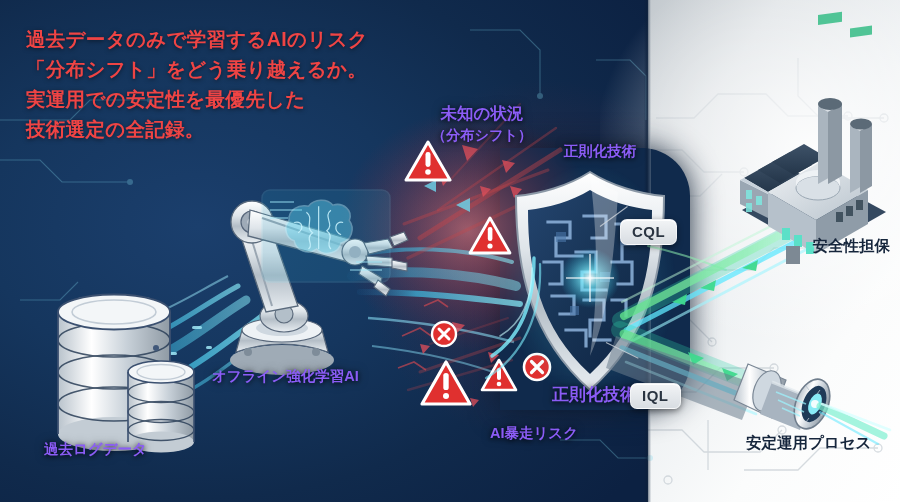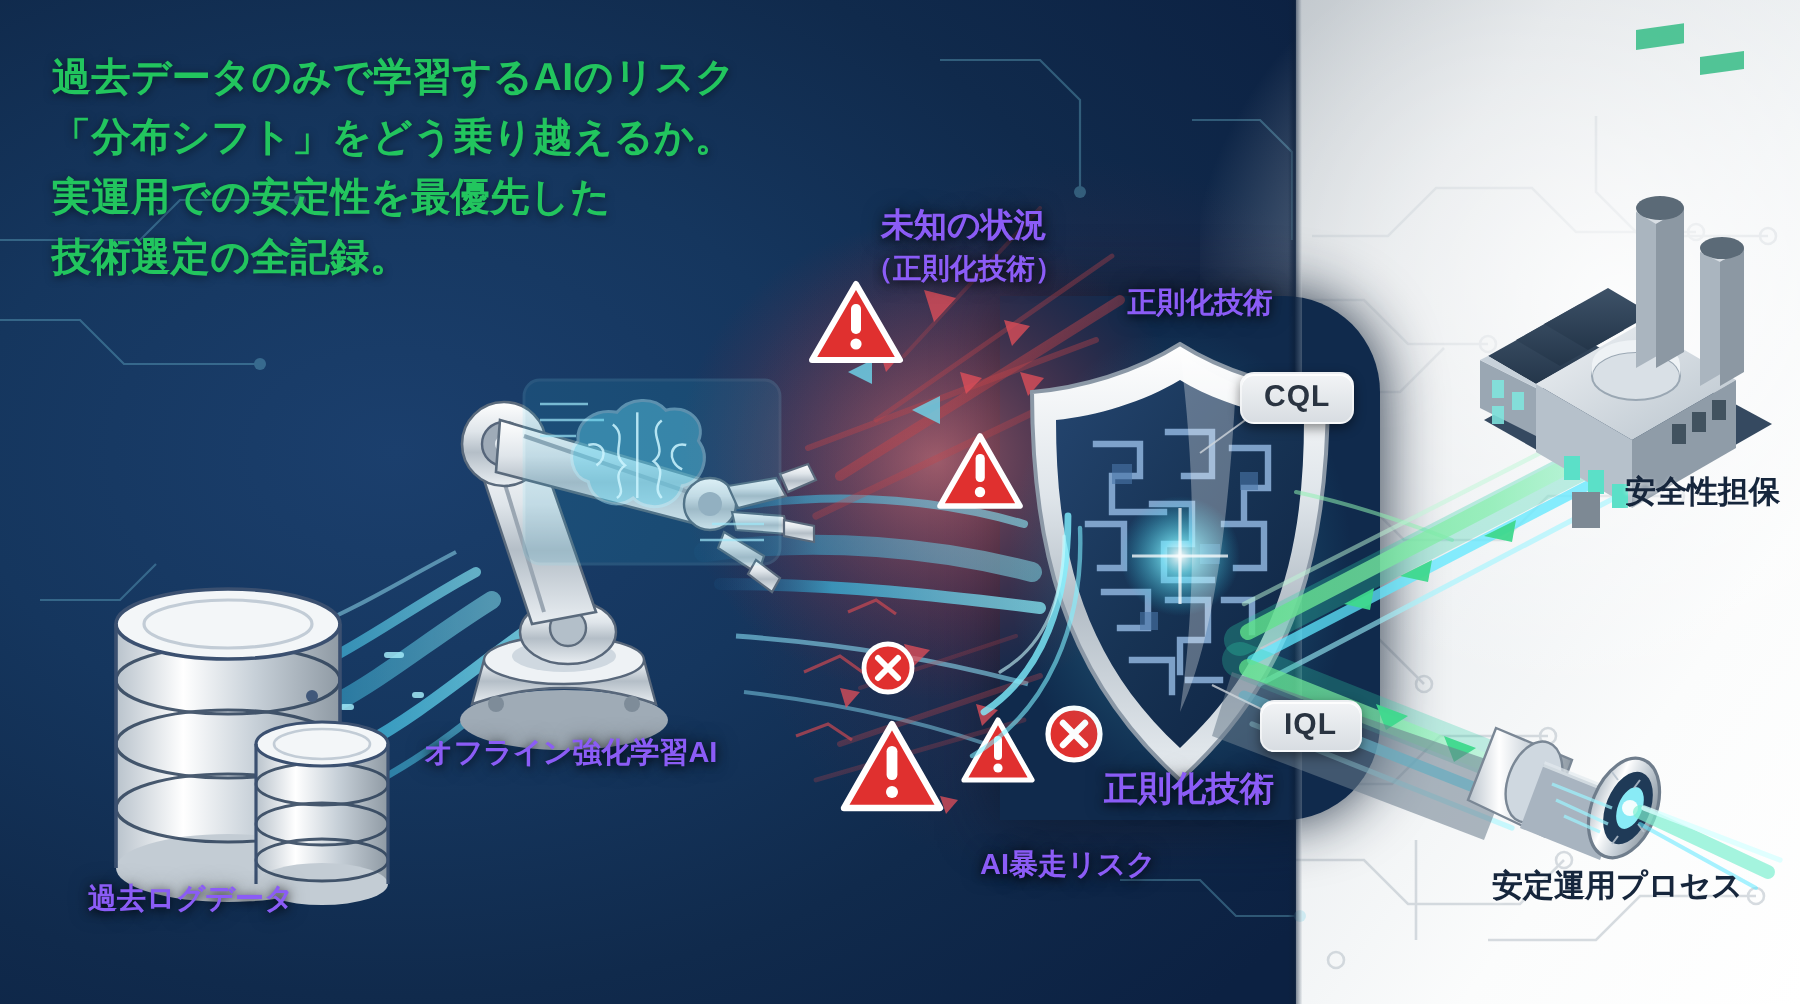--- a/index.html
+++ b/index.html
@@ -37,21 +37,21 @@
   .divider{
     position:absolute;left:644px;top:0;width:7px;height:502px;
     background:linear-gradient(90deg,rgba(10,28,52,0) 0%,rgba(12,30,56,.65) 45%,rgba(210,216,220,.25) 100%);
   }
   
   .circuit{position:absolute;left:648px;top:0;width:252px;height:502px;opacity:.55;}
   .circuit-left{position:absolute;left:0;top:0;width:660px;height:502px;opacity:.30;}
   
   .headline{
     position:absolute;left:26px;top:24px;width:420px;
-    color:#22c55e;font-weight:700;font-size:19.5px;line-height:30px;
+    color:#ef4444;font-weight:700;font-size:19.5px;line-height:30px;
     letter-spacing:.3px;
     text-shadow:0 1px 4px rgba(0,0,0,.55);
     white-space:pre-line;
   }
   
   .lbl{position:absolute;font-weight:700;white-space:pre-line;text-align:center;}
   .lbl.light{color:#8b5cf6;text-shadow:0 1px 5px rgba(0,0,0,.75),0 0 10px rgba(0,0,0,.5);}
   .lbl.dark{color:#16263c;text-shadow:0 1px 2px rgba(255,255,255,.55);}
   .lbl .sub{display:block;font-size:.86em;font-weight:700;margin-top:1px;}
 
@@ -65,20 +65,21 @@
   #lbl-stable{left:746px;top:433px;width:160px;font-size:15.5px;text-align:left;}
 
   
   .badge{
     position:absolute;border-radius:7px;
     background:linear-gradient(180deg,#f2f4f6 0%,#d8dde2 100%);
     color:#2a3441;font-size:15px;font-weight:700;letter-spacing:.5px;
     padding:3px 11px 4px;
     box-shadow:0 2px 6px rgba(0,0,0,.45), inset 0 1px 0 rgba(255,255,255,.9);
     border:1px solid rgba(255,255,255,.5);
+    margin-top:33px;
   }
   #badge-cql{left:620px;top:186px;}
   #badge-iql{left:630px;top:350px;}
   .badge-line{position:absolute;background:#cfd6dc;opacity:.8;height:1px;transform-origin:left center;}
   #line-cql{left:600px;top:226px;width:34px;transform:rotate(-36deg);}
   #line-iql{left:606px;top:342px;width:36px;transform:rotate(26deg);}
 </style>
 </head>
 <body>
 
@@ -530,21 +531,21 @@
     </g>
   </svg>
 
   <div class="headline">過去データのみで学習するAIのリスク
 「分布シフト」をどう乗り越えるか。
 実運用での安定性を最優先した
 技術選定の全記録。</div>
 
   <div class="lbl light" id="lbl-unknown">
     <span>未知の状況</span>
-    <span class="sub">（正則化技術）</span>
+    <span class="sub">（分布シフト）</span>
   </div>
 
   <div class="lbl light" id="lbl-runaway">
     <span>AI暴走リスク</span>
   </div>
 
   <div class="lbl light" id="lbl-offrl">オフライン強化学習AI</div>
   <div class="lbl light" id="lbl-logdata">過去ログデータ</div>
   <div class="lbl light" id="lbl-reg-top">正則化技術</div>
   <div class="lbl light" id="lbl-reg-bottom">正則化技術</div>

